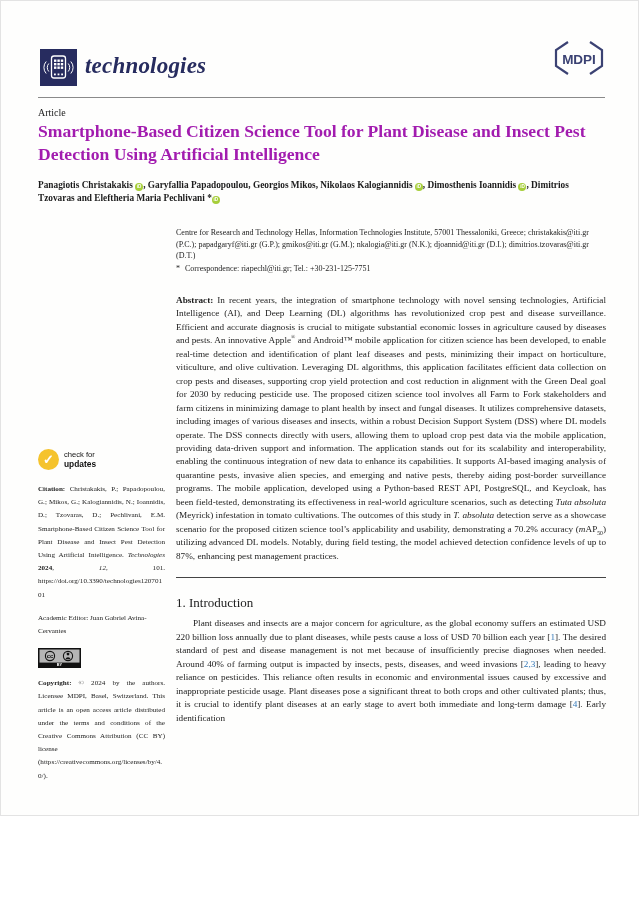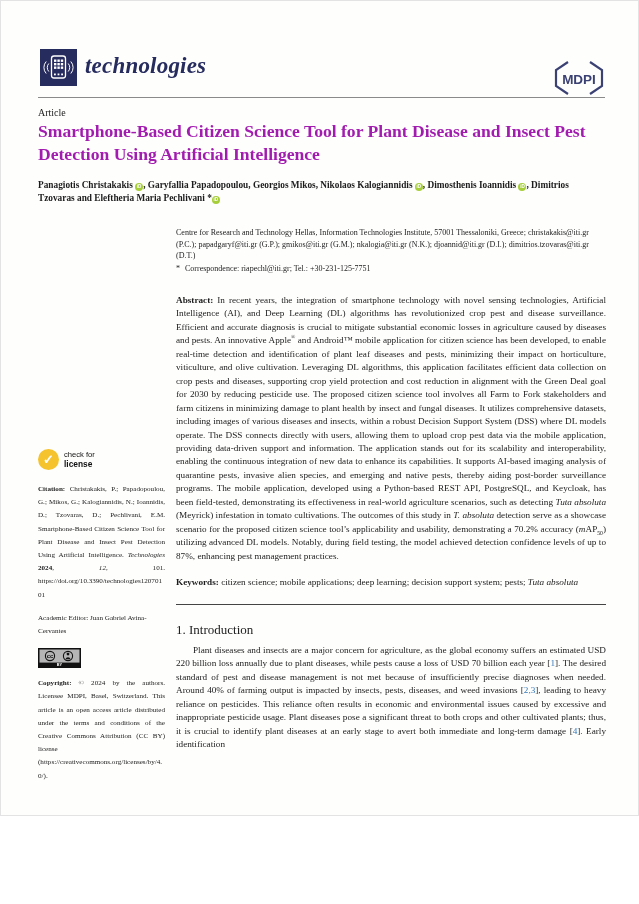--- a/index.html
+++ b/index.html
@@ -4,21 +4,21 @@
 <style>
   html,body{margin:0;padding:0;background:#ffffff;}
   .page{
     position:relative;width:639px;height:816px;background:#fefefd;
     font-family:"Liberation Serif",serif;color:#1c1c1c;overflow:hidden;
     box-shadow:inset 0 0 0 1px #e3e3e3;
   }
   
   .logo-box{position:absolute;left:40px;top:49px;width:37px;height:37px;background:#272c5f;}
   .journal-name{position:absolute;left:85px;top:53px;font-size:23px;font-weight:bold;font-style:italic;color:#272c5f;letter-spacing:.2px;}
-  .mdpi-logo{position:absolute;left:551px;top:60px;width:56px;height:36px;}
+  .mdpi-logo{position:absolute;left:551px;top:40px;width:56px;height:36px;}
   .header-rule{position:absolute;left:38px;width:567px;top:97px;border:0;border-top:1px solid #8a8a8a;margin:0;}
   .article-type{position:absolute;left:38px;top:107px;font-size:10px;color:#222;}
   .page-title{position:absolute;left:38px;top:120px;width:556px;margin:0;font-size:17.6px;line-height:22.6px;font-weight:bold;color:#a21caf;}
   .authors{position:absolute;left:38px;top:179px;width:560px;font-size:9.3px;font-weight:bold;line-height:13px;color:#1c1c1c;}
   .affil{position:absolute;left:176px;top:227px;width:430px;font-size:8px;line-height:11.7px;}
   .affil .corr{display:flex;margin-top:.5px;}
   .affil .star{width:9px;flex:0 0 9px;}
   
   .sidebar{position:absolute;left:38px;top:449px;width:127px;}
   .check-badge{display:flex;align-items:center;gap:5px;margin-bottom:13px;cursor:pointer;}
@@ -101,21 +101,21 @@
       <span class="star">*</span>
       <span>Correspondence: riapechl@iti.gr; Tel.: +30-231-125-7751</span>
     </div>
   </div>
 
   <div class="sidebar">
     <div class="check-badge">
       <div class="check-circle">✓</div>
       <div class="check-text">
         <div class="l1">check for</div>
-        <div class="l2">license</div>
+        <div class="l2">updates</div>
       </div>
     </div>
 
     <div class="citation"><span class="b">Citation: </span><span>Christakakis, P.; Papadopoulou, G.; Mikos, G.; Kalogiannidis, N.; Ioannidis, D.; Tzovaras, D.; Pechlivani, E.M. Smartphone-Based Citizen Science Tool for Plant Disease and Insect Pest Detection Using Artificial Intelligence. </span><span class="i">Technologies </span><span class="b">2024</span><span>, </span><span class="i">12</span><span>, 101. https://doi.org/10.3390/technologies12070101</span></div>
 
     <div class="editor">Academic Editor: Juan Gabriel Avina-Cervantes</div>
 
 
     <span class="cc-badge">
       <svg width="43" height="20" viewBox="0 0 43 20">
@@ -128,21 +128,20 @@
         <rect x="0.75" y="14.6" width="41.5" height="4.6" fill="#111"></rect>
         <text x="21.5" y="18.4" text-anchor="middle" font-family="Liberation Sans, sans-serif" font-size="3.8" font-weight="bold" fill="#fff">BY</text>
       </svg>
     </span>
 
     <div class="copyright"><span class="b">Copyright: </span><span>© 2024 by the authors. Licensee MDPI, Basel, Switzerland. This article is an open access article distributed under the terms and conditions of the Creative Commons Attribution (CC BY) license (https://creativecommons.org/licenses/by/4.0/).</span></div>
   </div>
 
   <div class="main">
     <p class="abstract"><span class="b">Abstract: </span><span>In recent years, the integration of smartphone technology with novel sensing technologies, Artificial Intelligence (AI), and Deep Learning (DL) algorithms has revolutionized crop pest and disease surveillance. Efficient and accurate diagnosis is crucial to mitigate substantial economic losses in agriculture caused by diseases and pests. An innovative Apple</span><span class="sup">®</span><span> and Android</span><span>™</span><span> mobile application for citizen science has been developed, to enable real-time detection and identification of plant leaf diseases and pests, minimizing their impact on horticulture, viticulture, and olive cultivation. Leveraging DL algorithms, this application facilitates efficient data collection on crop pests and diseases, supporting crop yield protection and cost reduction in alignment with the Green Deal goal for 2030 by reducing pesticide use. The proposed citizen science tool involves all Farm to Fork stakeholders and farm citizens in minimizing damage to plant health by insect and fungal diseases. It utilizes comprehensive datasets, including images of various diseases and insects, within a robust Decision Support System (DSS) where DL models operate. The DSS connects directly with users, allowing them to upload crop pest data via the mobile application, providing data-driven support and information. The application stands out for its scalability and interoperability, enabling the continuous integration of new data to enhance its capabilities. It supports AI-based imaging analysis of quarantine pests, invasive alien species, and emerging and native pests, thereby aiding post-border surveillance programs. The mobile application, developed using a Python-based REST API, PostgreSQL, and Keycloak, has been field-tested, demonstrating its effectiveness in real-world agriculture scenarios, such as detecting </span><span class="i">Tuta absoluta</span><span> (Meyrick) infestation in tomato cultivations. The outcomes of this study in </span><span class="i">T. absoluta</span><span> detection serve as a showcase scenario for the proposed citizen science tool’s applicability and usability, demonstrating a 70.2% accuracy (</span><span class="i">m</span><span>AP</span><span class="sub">50</span><span>) utilizing advanced DL models. Notably, during field testing, the model achieved detection confidence levels of up to 87%, enhancing pest management practices.</span></p>
-    <p class="keywords"><span class="b">Keywords: </span><span>citizen science; mobile applications; deep learning; decision support system; pests; </span><span class="i">Tuta absoluta</span></p>
     <hr class="section-divider">
     <h2 class="intro-heading">1. Introduction</h2>
     <p class="intro"><span>Plant diseases and insects are a major concern for agriculture, as the global economy suffers an estimated USD 220 billion loss annually due to plant diseases, while pests cause a loss of USD 70 billion each year [</span><span class="link">1</span><span>]. The desired standard of pest and disease management is not met because of insufficiently precise diagnoses when needed. Around 40% of farming output is impacted by insects, pests, diseases, and weed invasions [</span><span class="link">2,3</span><span>], leading to heavy reliance on pesticides. This reliance often results in economic and environmental issues caused by excessive and inappropriate pesticide usage. Plant diseases pose a significant threat to both crops and other cultivated plants; thus, it is crucial to identify plant diseases at an early stage to avert both immediate and long-term damage [</span><span class="link">4</span><span>]. Early identification</span></p>
   </div>
 
   <hr class="footer-rule">
   <div class="footer-left"><span class="i">Technologies </span><span class="b">2024</span><span>, </span><span class="i">12</span><span>, 101. https://doi.org/10.3390/technologies12070101</span></div>
   <div class="footer-right">https://www.mdpi.com/journal/technologies</div>
 
 </div>

